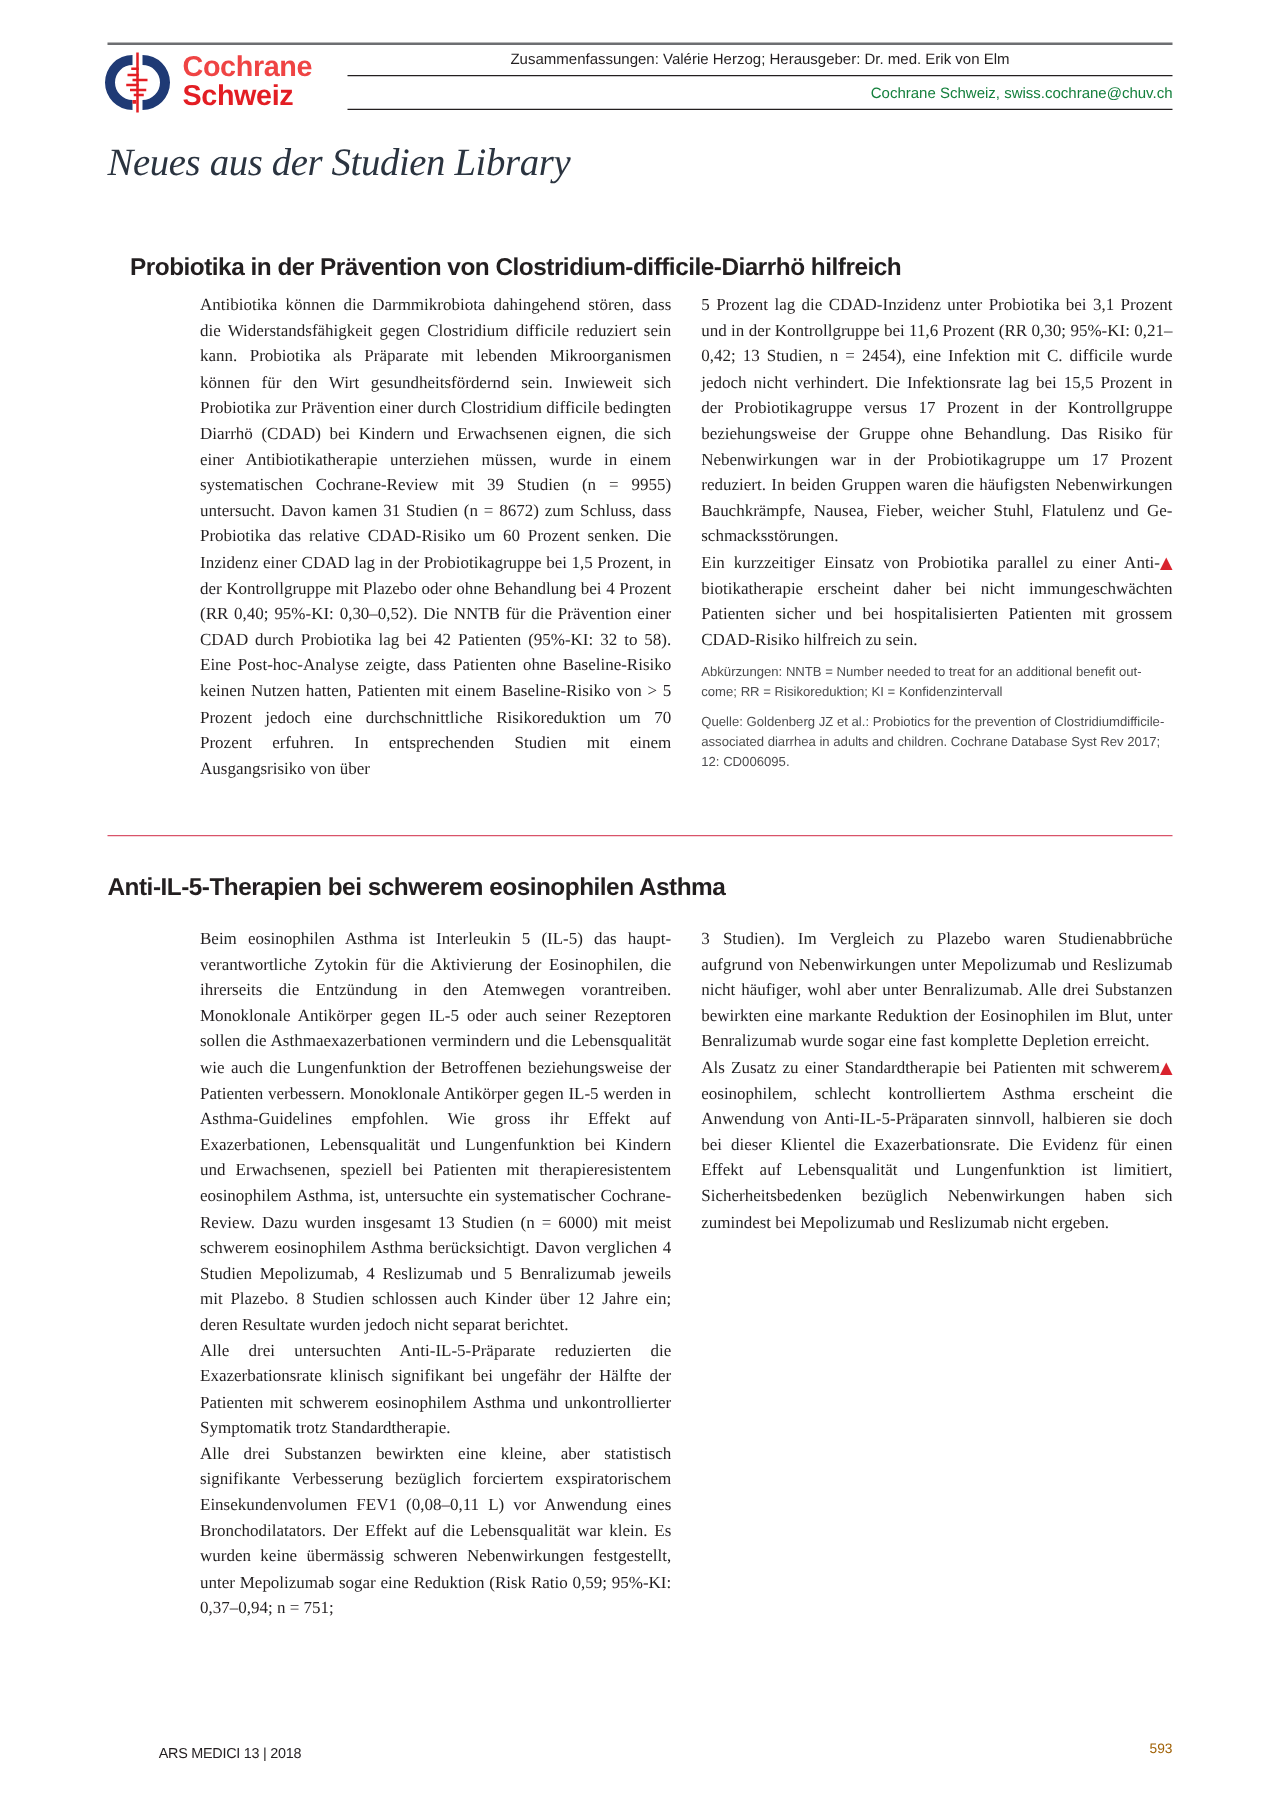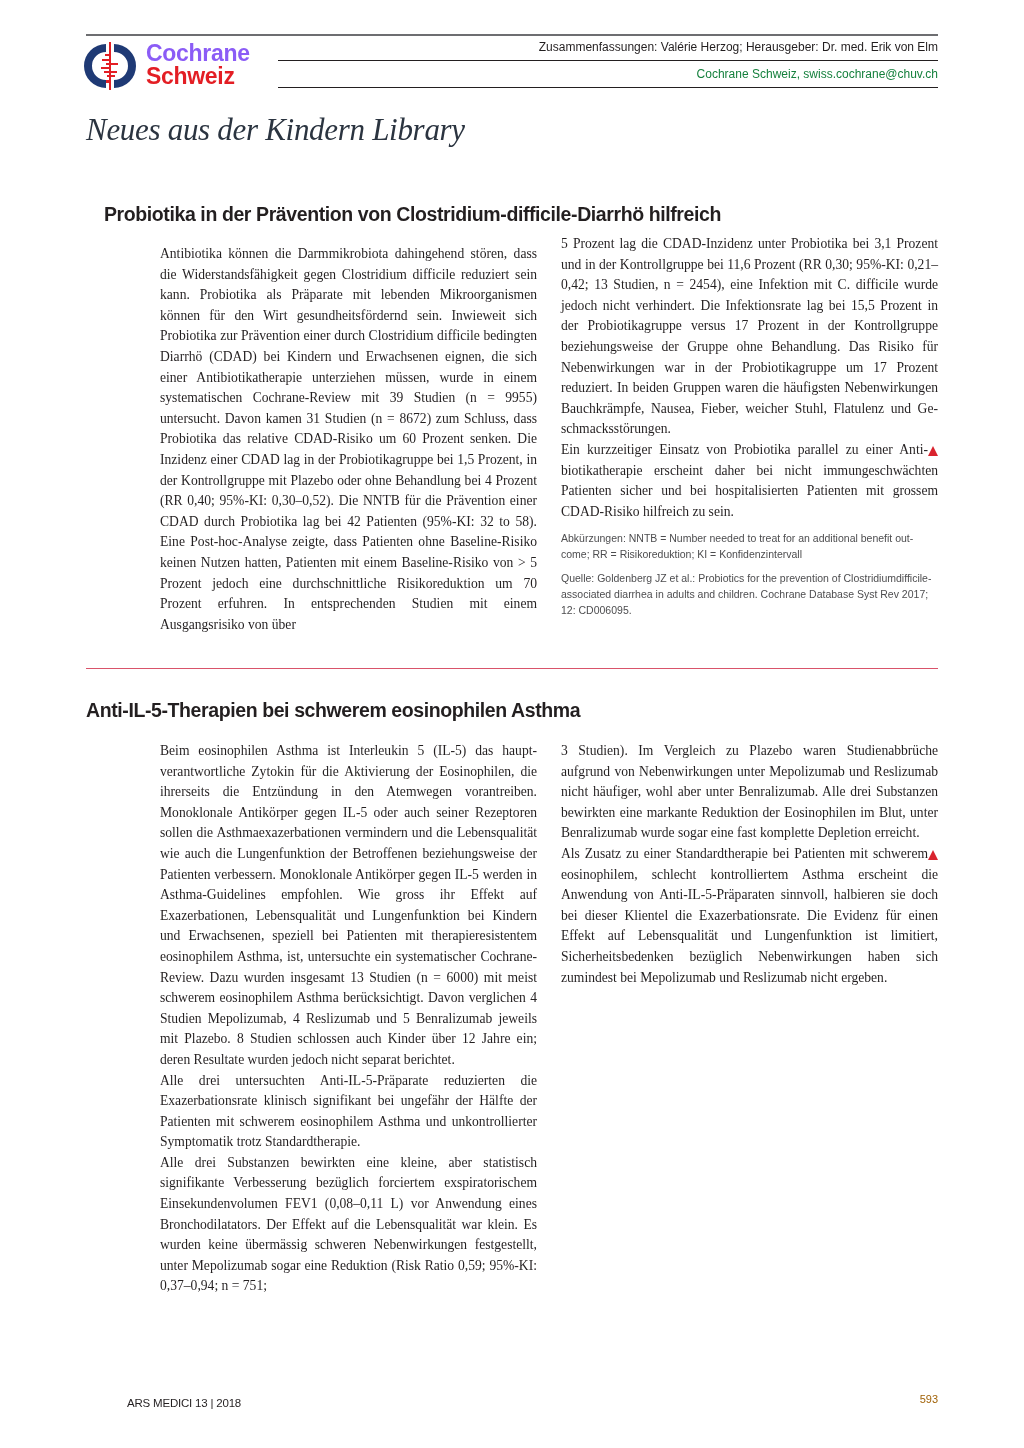--- a/index.html
+++ b/index.html
@@ -3,36 +3,36 @@
 <meta charset="utf-8">
 <style>
   html, body { margin:0; padding:0; background:#ffffff; }
   body { width:1024px; height:1448px; position:relative; overflow:hidden; color:#231f20; }
 
   
   .top-rule { position:absolute; left:86px; top:34px; width:852px; height:2px; background:#6d6e71; }
   .logo { position:absolute; left:84px; top:40px; width:190px; height:54px; }
   .logo-mark { position:absolute; left:0; top:0; width:52px; height:52px; }
   .logo-text { position:absolute; left:62px; top:2px; font-family:"Liberation Sans", sans-serif; font-weight:bold; font-size:23px; line-height:23px; letter-spacing:-0.3px; }
-  .logo-text .l1 { color:#8b5cf6; display:block;text-align:right; }
+  .logo-text .l1 { color:#ef4444; display:block;text-align:right; }
   .logo-text .l2 { color:#e31e24; display:block; }
-  .credits-line1 { position:absolute; left:278px; top:40px; width:660px; text-align:right; font-family:"Liberation Sans", sans-serif; font-size:12px; color:#231f20; }
+  .credits-line1 { position:absolute; left:278px; top:40px; width:660px; text-align:center; font-family:"Liberation Sans", sans-serif; font-size:12px; color:#231f20; }
   .rule-mid { position:absolute; left:278px; top:60px; width:660px; height:1px; background:#231f20; }
   .credits-line2 { position:absolute; left:278px; top:67px; width:660px; text-align:right; font-family:"Liberation Sans", sans-serif; font-size:12px; color:#15803d; }
   .rule-bot { position:absolute; left:278px; top:87px; width:660px; height:1px; background:#231f20; }
 
   .page-title { position:absolute; left:86px; top:112px; font-family:"Liberation Serif", serif; font-style:italic; font-size:31px; color:#2b3440; letter-spacing:-0.3px; }
 
   .article-title { position:absolute; left:86px; font-family:"Liberation Sans", sans-serif; font-weight:bold; font-size:19.5px; color:#231f20; letter-spacing:-0.4px; }
   .t1 { top:185px; }
   .t2 { top:699px; }
 
   .col { position:absolute; width:377px; font-family:"Liberation Serif", serif; font-size:13.6px; line-height:20.6px; color:#231f20; text-align:justify; hyphens:manual; }
   .col p { margin:0; }
-  .c1a { left:160px; top:244px; }
+  .c1a { left:160px; top:234px; }
   .c1b { left:561px; top:234px; }
   .c2a { left:160px; top:741px; }
   .c2b { left:561px; top:741px; }
 
   .endmark { float:right; width:0; height:0; border-left:5px solid transparent; border-right:5px solid transparent; border-bottom:10px solid #d9232e; margin-top:6px; }
 
   .note { font-family:"Liberation Sans", sans-serif; font-size:10.5px; line-height:16px; color:#4d4d4f; text-align:left; margin-top:8px !important; }
 
   .divider { position:absolute; left:86px; top:668px; width:852px; height:1px; background:#d9536a; }
 
@@ -59,21 +59,21 @@
   <div class="logo-text">
     <span class="l1">Cochrane</span>
     <span class="l2">Schweiz</span>
   </div>
 </div>
 <div class="credits-line1">Zusammenfassungen: Valérie Herzog; Herausgeber: Dr. med. Erik von Elm</div>
 <div class="rule-mid"></div>
 <div class="credits-line2">Cochrane Schweiz, swiss.cochrane@chuv.ch</div>
 <div class="rule-bot"></div>
 
-<h1 class="page-title" style="margin:0;font-weight:normal;">Neues aus der Kindern Library</h1>
+<h1 class="page-title" style="margin:0;font-weight:normal;">Neues aus der Studien Library</h1>
 
 <h2 class="article-title t1" style="margin:18px;">Probiotika in der Prävention von Clostridium-difficile-Diarrhö hilfreich</h2>
 <div class="col c1a">
   <p>Antibiotika können die Darmmikrobiota dahingehend stö­ren, dass die Widerstandsfähigkeit gegen Clostridium difficile reduziert sein kann. Probiotika als Präparate mit lebenden Mikroorganismen können für den Wirt gesundheitsfördernd sein. Inwieweit sich Probiotika zur Prävention einer durch Clostridium difficile bedingten Diarrhö (CDAD) bei Kindern und Erwachsenen eignen, die sich einer Antibiotikatherapie unterziehen müssen, wurde in einem systematischen Co­chrane-Review mit 39 Studien (n = 9955) untersucht. Davon kamen 31 Studien (n = 8672) zum Schluss, dass Probiotika das relative CDAD-Risiko um 60 Prozent senken. Die Inzidenz einer CDAD lag in der Probiotikagruppe bei 1,5 Prozent, in der Kontrollgruppe mit Plazebo oder ohne Behandlung bei 4 Prozent (RR 0,40; 95%-KI: 0,30–0,52). Die NNTB für die Prävention einer CDAD durch Probiotika lag bei 42 Patienten (95%-KI: 32 to 58). Eine Post-hoc-Analyse zeigte, dass Pa­tienten ohne Baseline-Risiko keinen Nutzen hatten, Patienten mit einem Baseline-Risiko von &gt; 5 Prozent jedoch eine durch­schnittliche Risikoreduktion um 70 Prozent erfuhren. In entsprechenden Studien mit einem Ausgangsrisiko von über</p>
 </div>
 <div class="col c1b">
   <p>5 Prozent lag die CDAD-Inzidenz unter Probiotika bei 3,1 Prozent und in der Kontrollgruppe bei 11,6 Prozent (RR 0,30; 95%-KI: 0,21–0,42; 13 Studien, n = 2454), eine Infek­tion mit C. difficile wurde jedoch nicht verhindert. Die Infek­tionsrate lag bei 15,5 Prozent in der Probiotikagruppe versus 17 Prozent in der Kontrollgruppe beziehungsweise der Gruppe ohne Behandlung. Das Risiko für Nebenwirkungen war in der Probiotikagruppe um 17 Prozent reduziert. In beiden Gruppen waren die häufigsten Nebenwirkungen Bauch­krämpfe, Nausea, Fieber, weicher Stuhl, Flatulenz und Ge­schmacksstörungen.</p>
   <p>
     <span class="endmark"></span>
     <span>Ein kurzzeitiger Einsatz von Probiotika parallel zu einer Anti­biotikatherapie erscheint daher bei nicht immungeschwäch­ten Patienten sicher und bei hospitalisierten Patienten mit grossem CDAD-Risiko hilfreich zu sein.</span>

